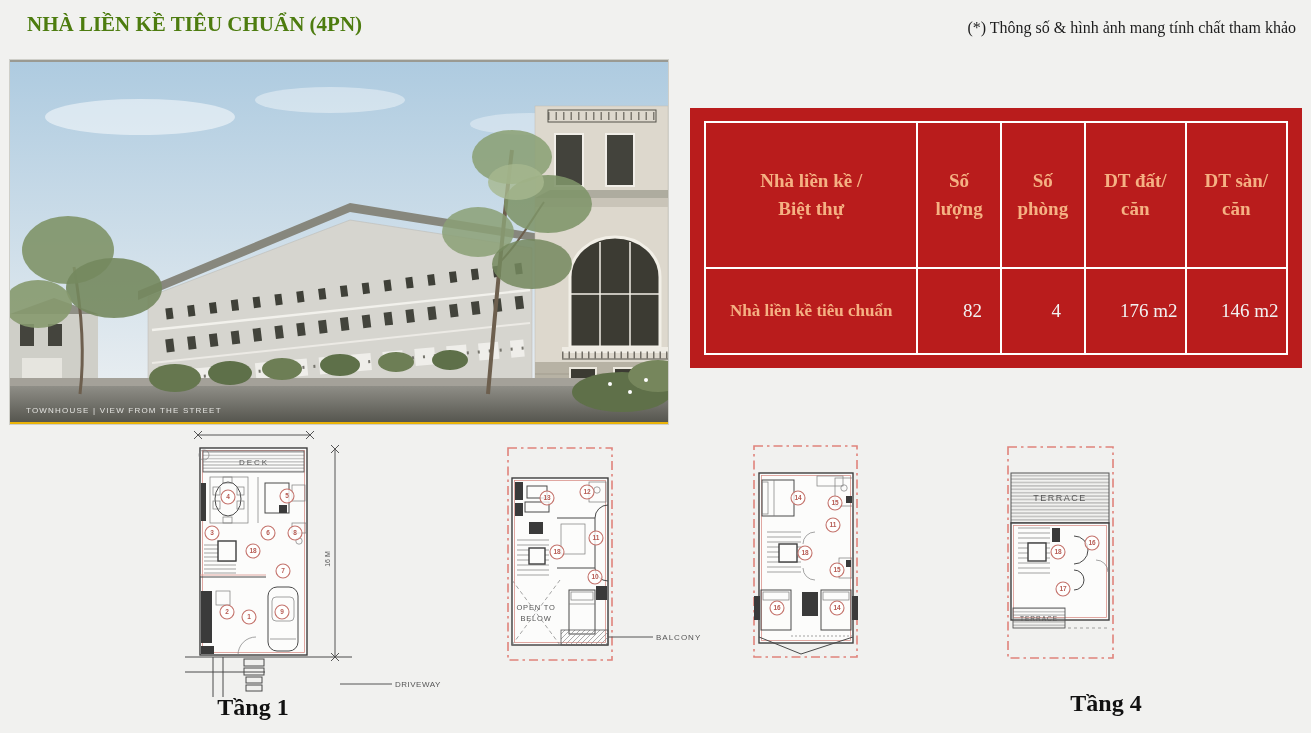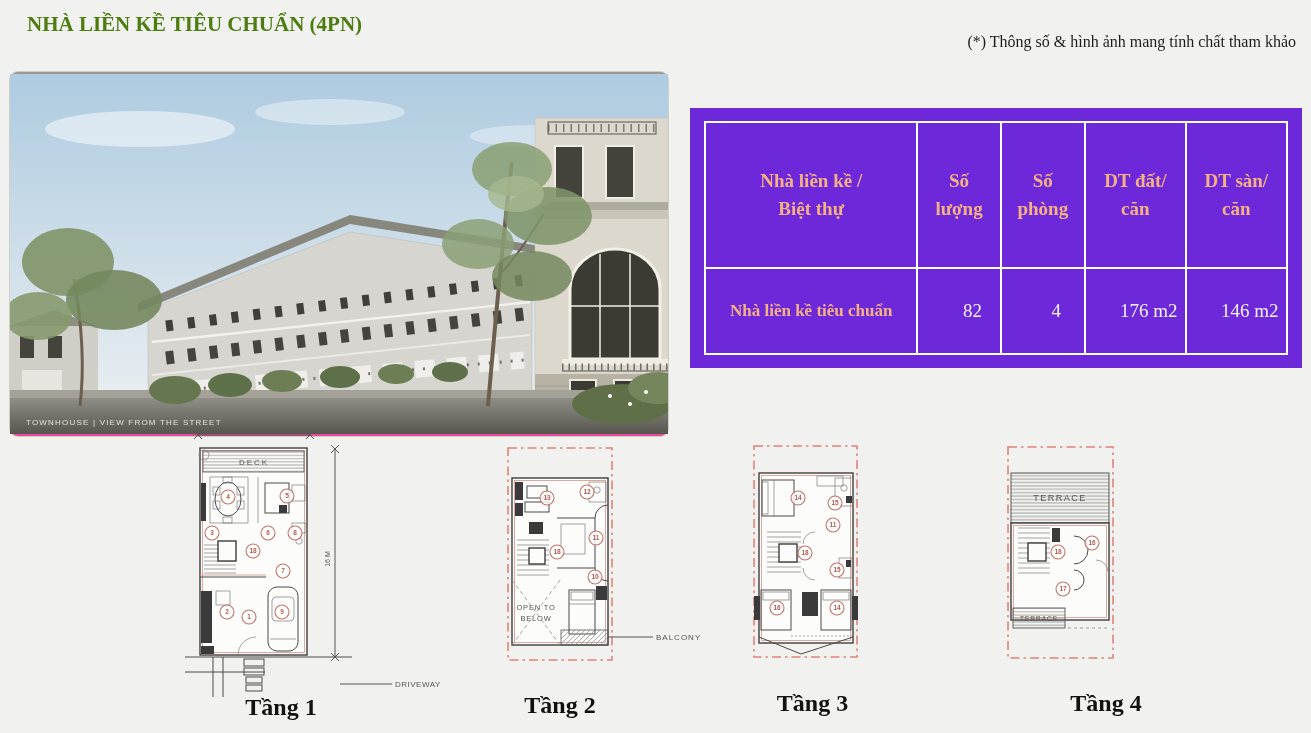--- a/index.html
+++ b/index.html
@@ -2,31 +2,31 @@
 <html><head>
 <meta charset="utf-8">
 <style>
   html,body { margin:0; padding:0; background:#e7e7e5; }
   .canvas {
     position:relative; width:1311px; height:733px; overflow:hidden;
     background:#F1F1EF; font-family:"Liberation Serif", serif;
   }
   
   .title { position:absolute; left:27px; top:12px; font-size:21px; font-weight:bold; color:#4d7c0f; }
-  .note  { position:absolute; right:15px; top:33px; font-size:16px; color:#1d1d1d;text-align:center; }
+  .note  { position:absolute; right:15px; top:19px; font-size:16px; color:#1d1d1d;text-align:center; }
 
   
-  .photo { position:absolute; left:10px; top:72px; width:658px; height:362px;
-           border-top:2px solid #9a9a92; box-shadow:0 0 0 1px #cfcfc9; background:#ec4899;border-radius:8px; }
+  .photo { position:absolute; left:10px; top:60px; width:658px; height:362px;
+           border-top:2px solid #9a9a92; box-shadow:0 0 0 1px #cfcfc9; background:#eab308; }
   .photo svg { display:block; }
   .photo-caption { font-family:"Liberation Sans", sans-serif; font-size:8px; letter-spacing:1.2px; fill:#ededea; opacity:.92; }
 
   
   .spec { position:absolute; left:690px; top:108px; width:612px; height:260px;
-          background:#6d28d9; box-sizing:border-box; padding:13px 14px; }
+          background:#b91c1c; box-sizing:border-box; padding:13px 14px; }
   .spec table { width:100%; height:100%; border-collapse:collapse; table-layout:fixed; }
   .spec th, .spec td { border:2px solid #FFFFFF; text-align:center; vertical-align:middle;
           font-family:"Liberation Serif", serif; }
   .spec th { color:#F5B183; font-weight:bold; font-size:19px; line-height:1.5; white-space:pre-line; padding:0 4px; }
   .spec tr.hdr { height:146px; }
   .spec td { color:#F2F2F2; font-size:19px; font-weight:normal;padding-left:28px; }
   .spec td.name { color:#F5B183; font-weight:bold; font-size:17px; padding:0 4px; }
 
   
   .fp { position:absolute; }
@@ -443,18 +443,16 @@
           <circle cx="58" cy="112" r="7"></circle>
           <text x="58" y="112" dy="2.4">18</text>
         </g>
       <g>
           <circle cx="63" cy="149" r="7"></circle>
           <text x="63" y="149" dy="2.4">17</text>
         </g>
     </g>
   </svg>
 
-  <div class="floor-label" style="left:196px; top:694px; width:170px;">Tầng 1</div>
-  <div class="floor-label" style="left:480px; top:692px; width:160px;">Tầng 2</div>
-  <div class="floor-label" style="left:730px; top:690px; width:165px;">Tầng 3</div>
+  <div class="floor-label" style="left:168px; top:694px; width:170px;">Tầng 1</div>
   <div class="floor-label" style="left:1021px; top:690px; width:170px;">Tầng 4</div>
 
 </div>
 
 </body></html>

